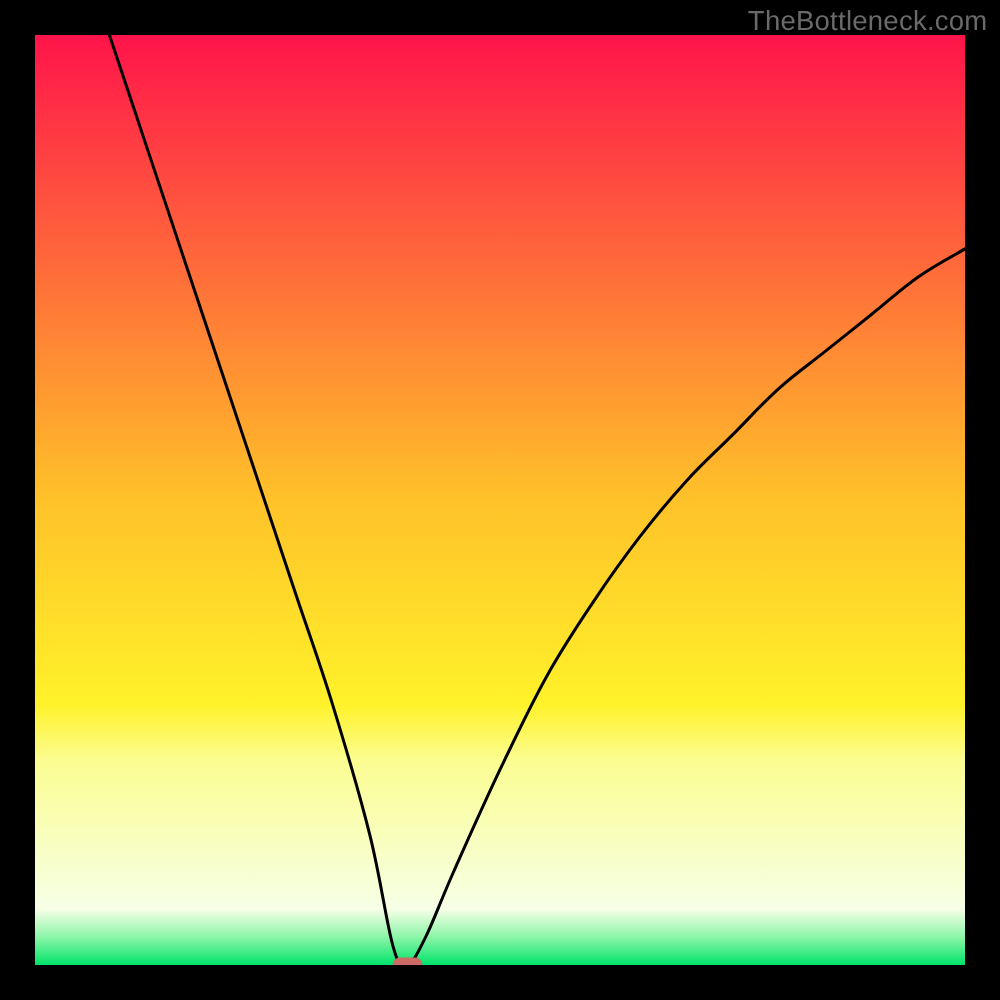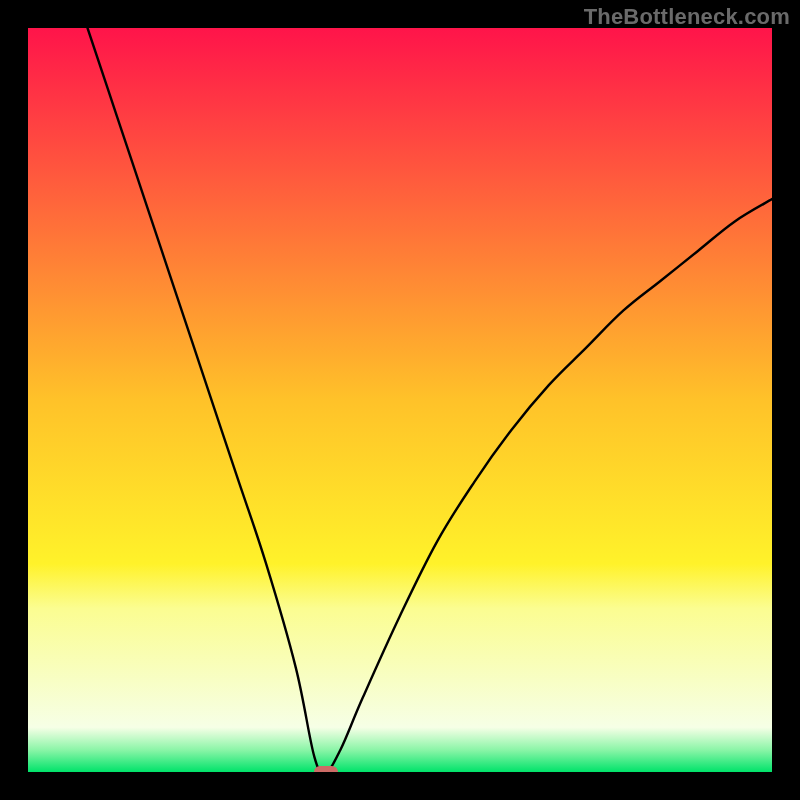--- a/index.html
+++ b/index.html
@@ -23,21 +23,21 @@
     width: 744px;
     height: 744px;
     overflow: hidden;
   }
   .watermark {
     position: absolute;
     top: 4px;
     right: 10px;
     color: #6a6a6a;
     font-size: 22px;
-    font-weight: 700;
+    font-weight: 400;
     letter-spacing: 0.2px;
     user-select: none;
   }
   .marker {
     position: absolute;
     width: 24px;
     height: 12px;
     border-radius: 6px;
     background: #cc6b66;
     transform: translate(-50%, -50%);

